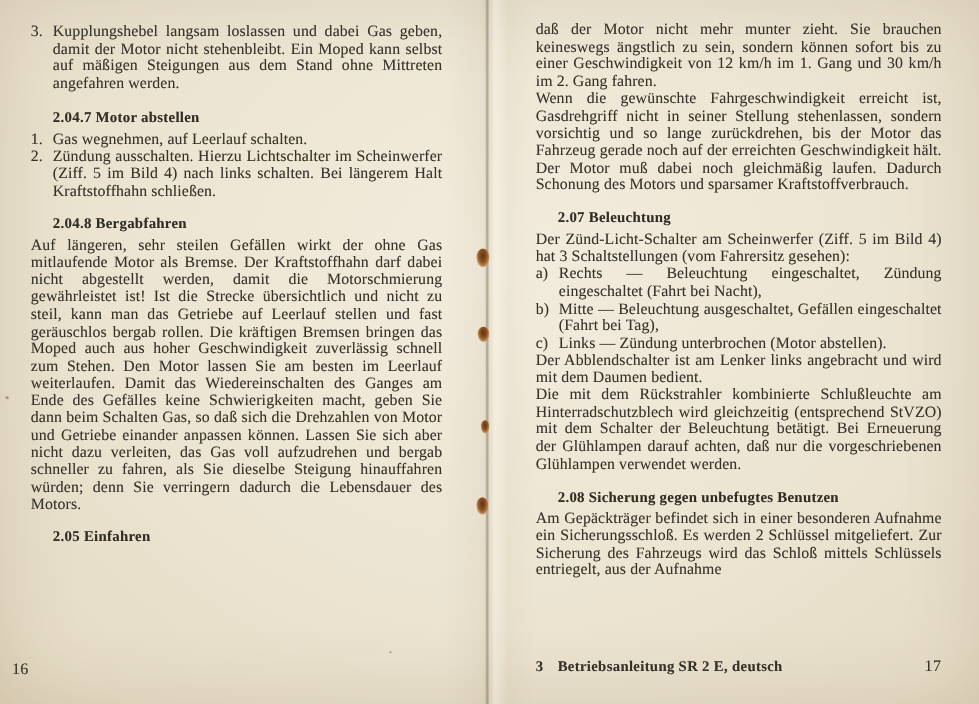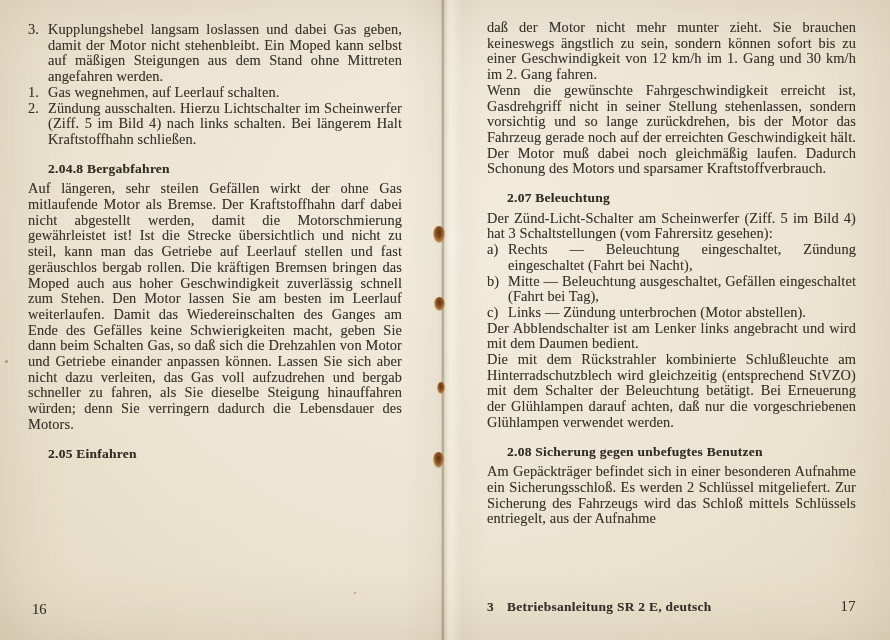--- a/index.html
+++ b/index.html
@@ -54,21 +54,21 @@
     margin:13px 0 5px 0;padding-left:20px;text-align:left;letter-spacing:0.25px;
     color:#312d25;
   }
   .heading.first{margin-top:14px;}
   .hitem{display:flex;}
   .hitem .mk{flex:0 0 20px;text-align:left;}
   .hitem.abc .mk{flex:0 0 21px;}
   .hitem p{flex:1;}
   .indent{margin-left:21px;}
   .pagenum-left{
-    position:absolute;left:32px;top:601px;color:#37332b;
+    position:absolute;left:11px;top:601px;color:#37332b;
     font-size:14.6px;text-shadow:0 0 0.5px rgba(55,51,43,0.35);
   }
   .footer{
     position:absolute;left:487px;top:598px;width:369px;
     display:flex;align-items:baseline;color:#34302a;
     font-size:13.4px;font-weight:700;letter-spacing:0.3px;
     text-shadow:0 0 0.5px rgba(55,51,43,0.3);
   }
   .footer .sig{margin-right:13px;}
   .footer .pagenum-right{margin-left:auto;font-weight:400;font-size:14.6px;letter-spacing:0.5px;}
@@ -87,20 +87,21 @@
   <div class="speck s1"></div>
   <div class="speck s2"></div>
 
   <div class="page page-left">
 
     <div class="hitem">
       <span class="mk">3.</span>
       <p>Kupplungshebel langsam loslassen und dabei Gas geben, damit der Motor nicht stehenbleibt. Ein Moped kann selbst auf mäßigen Steigungen aus dem Stand ohne Mittreten angefahren werden.</p>
     </div>
 
+    <div class="heading first">2.04.7 Motor abstellen</div>
 
     <div class="hitem">
       <span class="mk">1.</span>
       <p>Gas wegnehmen, auf Leerlauf schalten.</p>
     </div>
     <div class="hitem">
       <span class="mk">2.</span>
       <p>Zündung ausschalten. Hierzu Lichtschalter im Scheinwerfer (Ziff. 5 im Bild 4) nach links schalten. Bei längerem Halt Kraftstoffhahn schließen.</p>
     </div>
 

